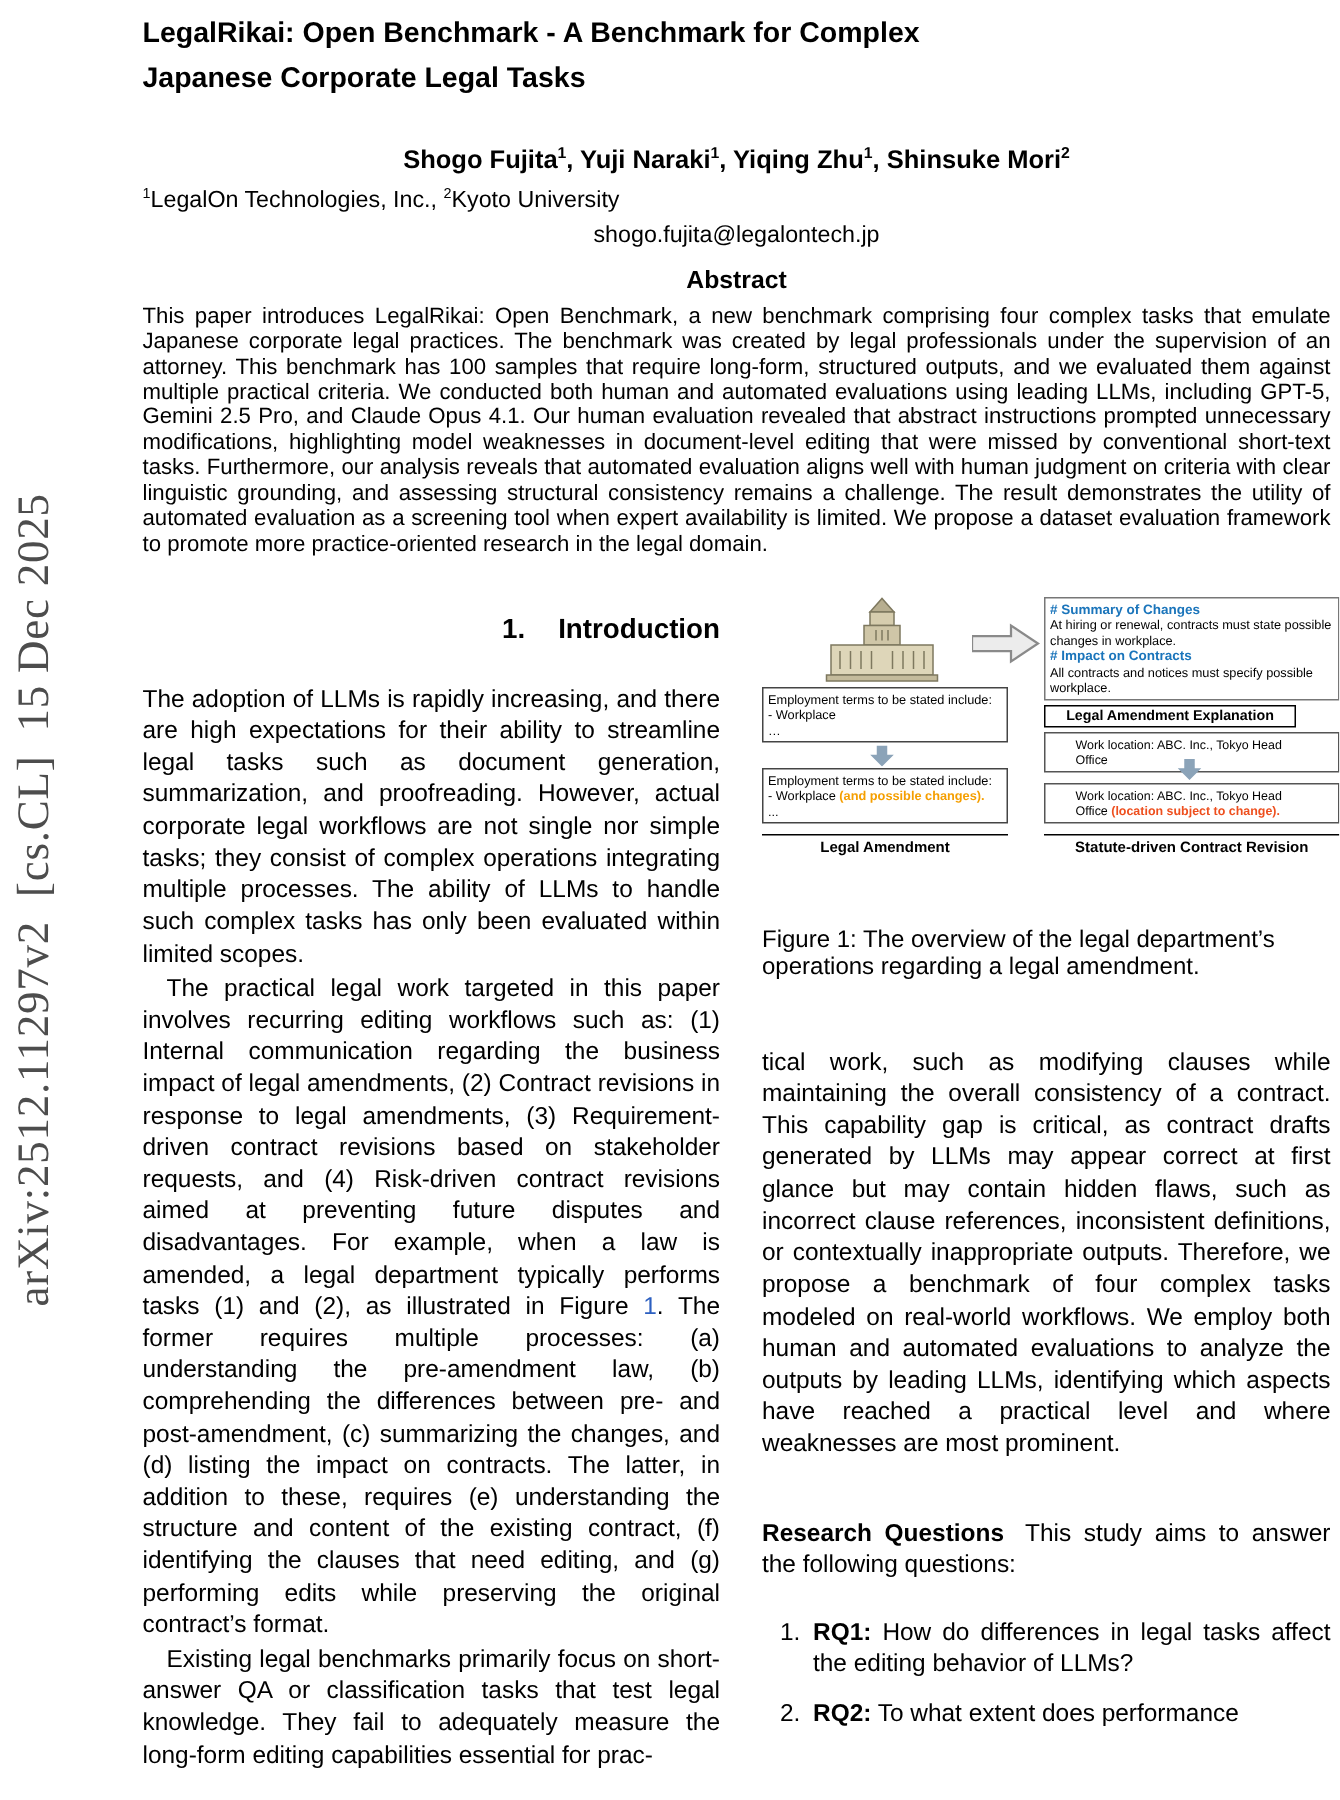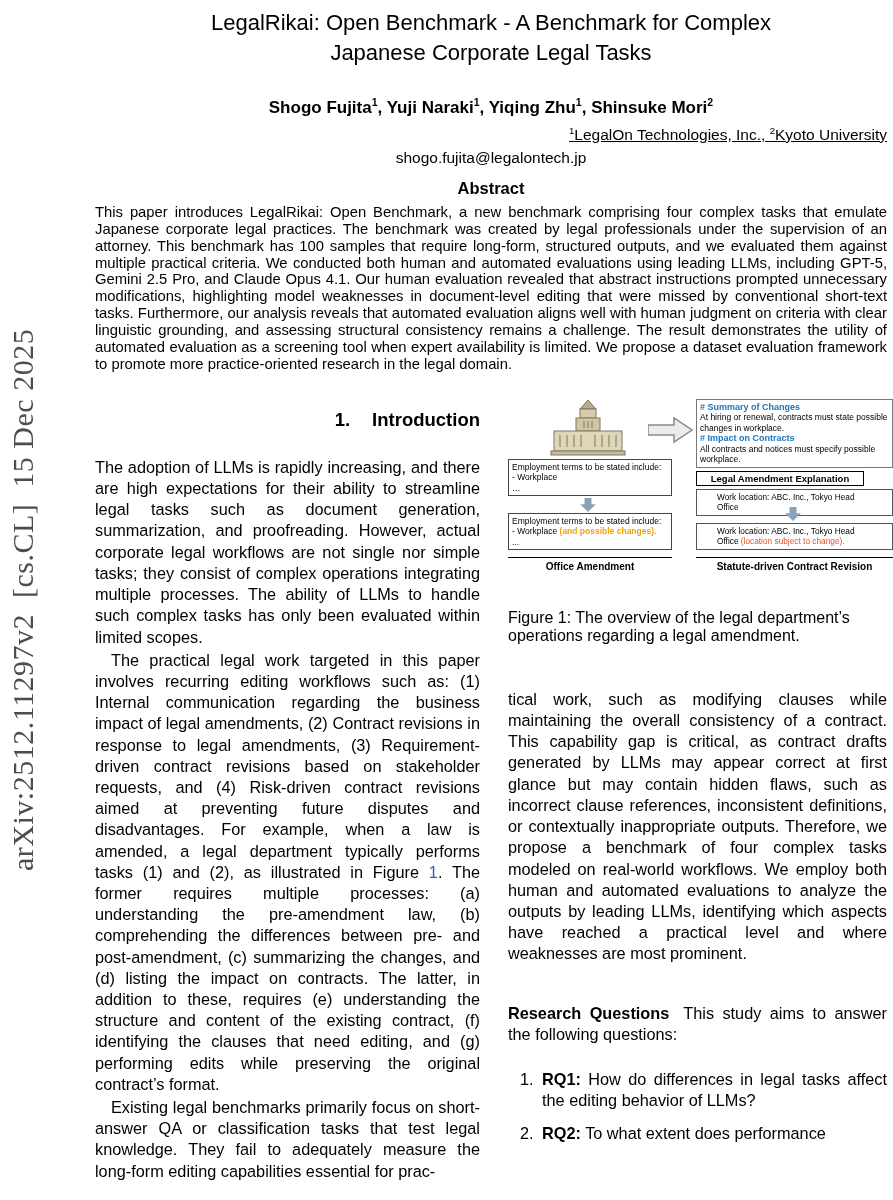--- a/index.html
+++ b/index.html
@@ -10,24 +10,24 @@
     font-family:"Liberation Sans", sans-serif;
   }
   .arxiv-stamp {
     position:absolute; left:6px; top:0; height:1200px;
     writing-mode:vertical-rl; transform:rotate(180deg);
     text-align:center; white-space:pre;
     font-family:"Liberation Serif", serif; font-size:30px;
     color:#4d4d4d; letter-spacing:0.5px;
   }
   .content { padding:8px 6px 0 95px; }
-  .title { text-align:center; font-size:22px; font-weight:normal; line-height:30px; }
+  .title { text-align:left; font-size:19px; font-weight:bold; line-height:30px; }
   .authors { text-align:center; font-size:17px; font-weight:bold; margin-top:28px; }
   sup { font-size:62%; vertical-align:super; }
-  .affil { text-align:right; font-size:15.5px; margin-top:7px;text-decoration:underline; }
+  .affil { text-align:left; font-size:15.5px; margin-top:7px; }
   .email { text-align:center; font-size:15.5px; margin-top:5px; }
   .abs-head { text-align:center; font-size:16.5px; font-weight:bold; margin-top:12px; }
   .abs-text { font-size:14.8px; line-height:16.9px; text-align:justify; margin-top:6px; }
   .keywords { font-size:15.5px; margin-top:28px; }
   .keywords b { font-weight:bold; }
   .columns { display:flex; gap:28px; margin-top:12px; }
   .col-left { width:385px; flex:0 0 385px; }
   .col-right { flex:1; min-width:0; }
   .sec-head { text-align:right; font-size:18.5px; font-weight:bold; margin:24px 0 26px; }
   .sec-head .gap { display:inline-block; width:22px; }
@@ -63,23 +63,23 @@
   }
   .rbox1 { top:90px; }
   .rbox2 { top:124px; }
   .flabel {
     position:absolute; border-top:1px solid #000; text-align:center;
     font-weight:bold; font-size:10px; padding-top:3px;
   }
   .left-label { left:0; top:158px; width:164px; }
   .right-label { left:188px; top:158px; width:197px; }
   .hl-orange { color:#f59f00; font-weight:bold; }
-  .hl-red { color:#ee4f1e; font-weight:normal; }
-
-  figcaption.body { display:block; margin-top:30px; }
+  .hl-red { color:#ee4f1e; font-weight:bold; }
+
+  figcaption.body { display:block; margin-top:40px; }
   .rc-para { margin-top:44px; }
   .rq-para { margin-top:38px; font-size:16.3px; line-height:21.2px; text-align:justify; }
   .rq-gap { display:inline-block; width:14px; }
   .rq-list { margin-top:24px; padding-left:12px; display:flex; flex-direction:column; gap:12px; }
   .rq-item { display:flex; font-size:16.3px; line-height:21.2px; }
   .rq-num { flex:0 0 22px; }
   .rq-text { flex:1; text-align:justify; }
 </style>
 </head>
 <body>
@@ -152,21 +152,21 @@
                 <polygon points="5,0 13,0 13,7 18,7 9,16 0,7 5,7" fill="#8ba3b8"></polygon>
               </svg>
           </div>
 
           <div class="lbox lbox2">
             <div>Employment terms to be stated include:</div>
             <div><span>- Workplace </span><span class="hl-orange">(and possible changes).</span></div>
             <div>...</div>
           </div>
 
-          <div class="flabel left-label"><span>Office Amendment</span></div>
+          <div class="flabel left-label"><span>Legal Amendment</span></div>
 
           <div class="rarrow">
             <svg width="46" height="30" viewBox="0 0 46 30">
                 <polygon points="0,10 26,10 26,3 44,15 26,27 26,20 0,20" fill="#ececec" stroke="#8a8a8a" stroke-width="1.5"></polygon>
               </svg>
           </div>
 
           <div class="summary">
             <div class="fig-blue"># Summary of Changes</div>
             <div>At hiring or renewal, contracts must state possible changes in workplace.</div>

